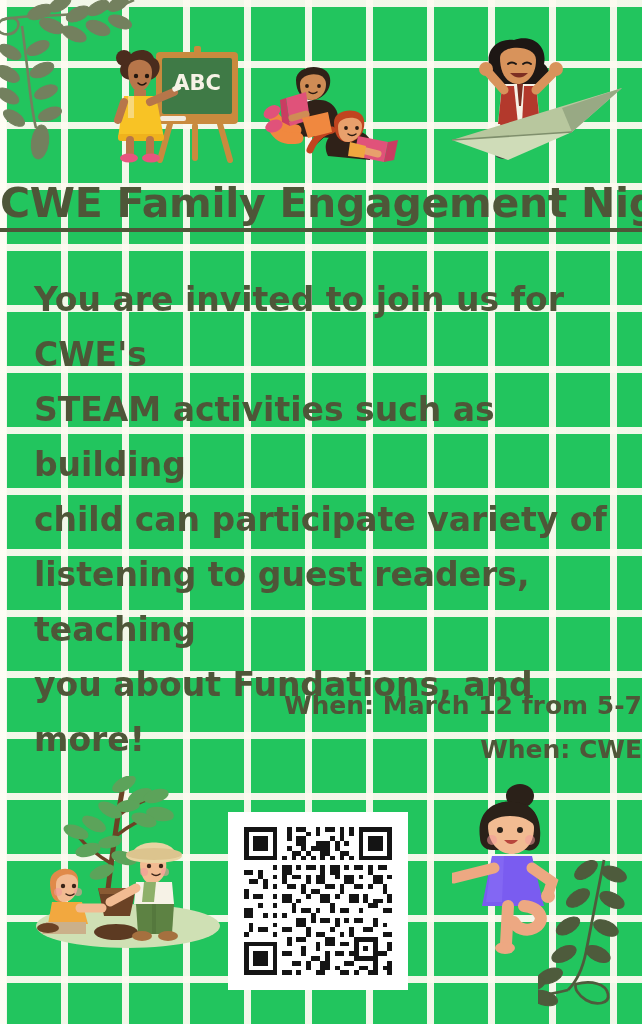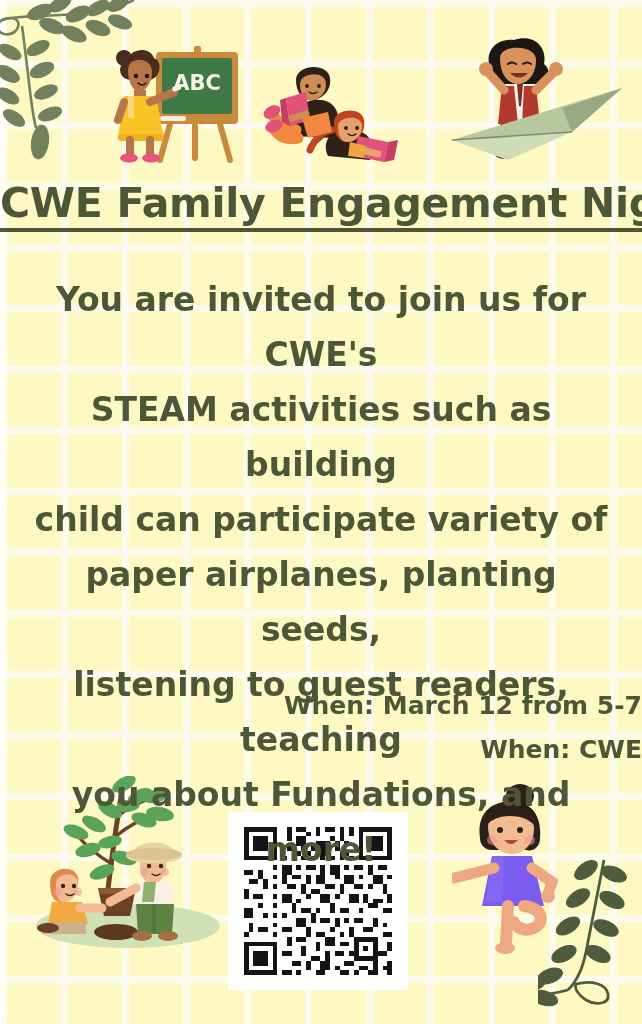--- a/index.html
+++ b/index.html
@@ -5,21 +5,21 @@
   html, body {
     margin: 0;
     padding: 0;
     background: #ffffff;
   }
   #flyer {
     position: relative;
     width: 642px;
     height: 1024px;
     overflow: hidden;
-    background-color: #fef9c3;
+    background-color: #22c55e;
     font-family: "DejaVu Sans", sans-serif;
   }
   
   #grid-bg {
     position: absolute;
     inset: 0;
     background-image:
       linear-gradient(to right, rgba(255,253,245,0.95) 0 6px, rgba(255,255,255,0) 6px),
       repeating-linear-gradient(to right,
         rgba(253,250,240,0.95) 0px, rgba(253,250,240,0.95) 7px,
@@ -44,21 +44,20 @@
     border-bottom: 4px solid #4e5638;
     padding-bottom: 3px;
     line-height: 1.05;
     white-space: nowrap;
   }
   #body-text {
     position: absolute;
     top: 272px;
     left: 34px;
     width: 574px;
-    text-align: center;
     font-size: 33px;
     line-height: 55px;
     font-weight: 600;
     color: #4e5638;
   }
   #details {
     position: absolute;
     top: 684px;
     left: 0; right: 0;
     text-align: right;
@@ -491,21 +490,20 @@
   </svg>
 
   <div id="title-wrap">
     <div id="title">CWE Family Engagement Night</div>
   </div>
 
   <div id="body-text">
     <div>You are invited to join us for CWE's</div>
     <div>STEAM activities such as building</div>
     <div>child can participate variety of</div>
-    <div>paper airplanes, planting seeds,</div>
     <div>listening to guest readers, teaching</div>
     <div>you about Fundations, and more!</div>
   </div>
 
   <div id="details">
     <div>When:  March 12 from 5-7</div>
     <div>When: CWE</div>
   </div>
 
 </div>

